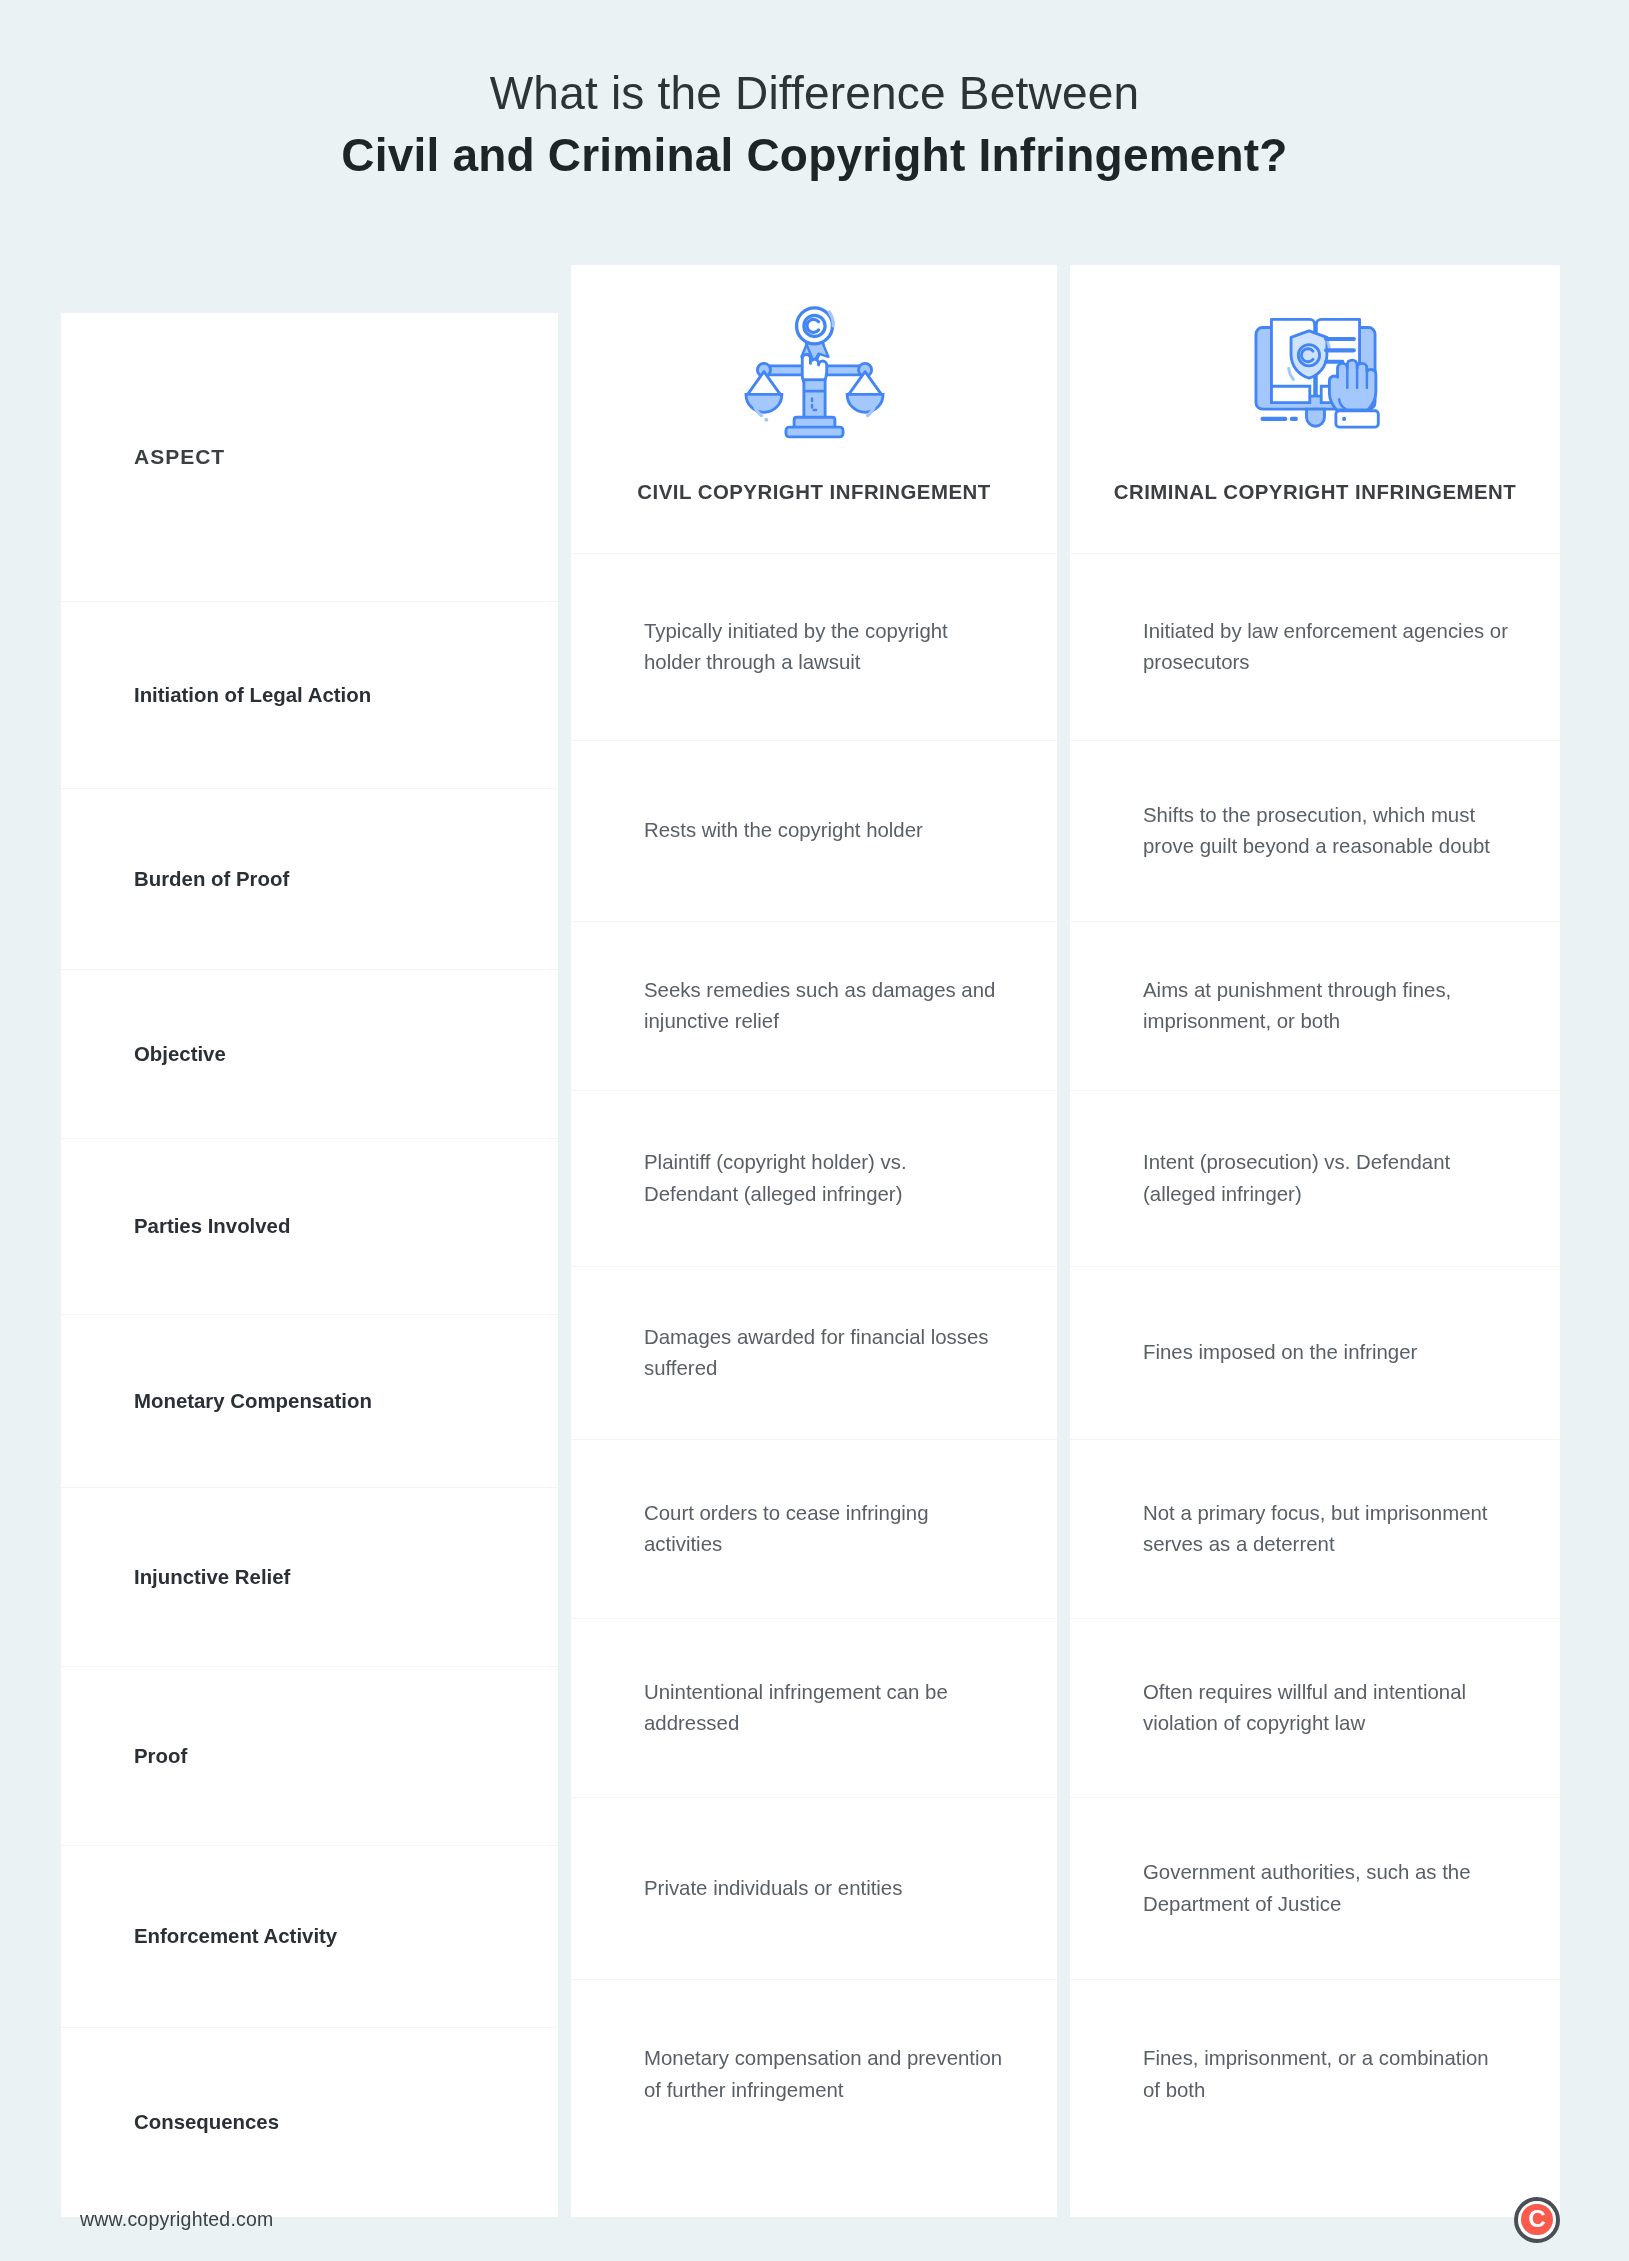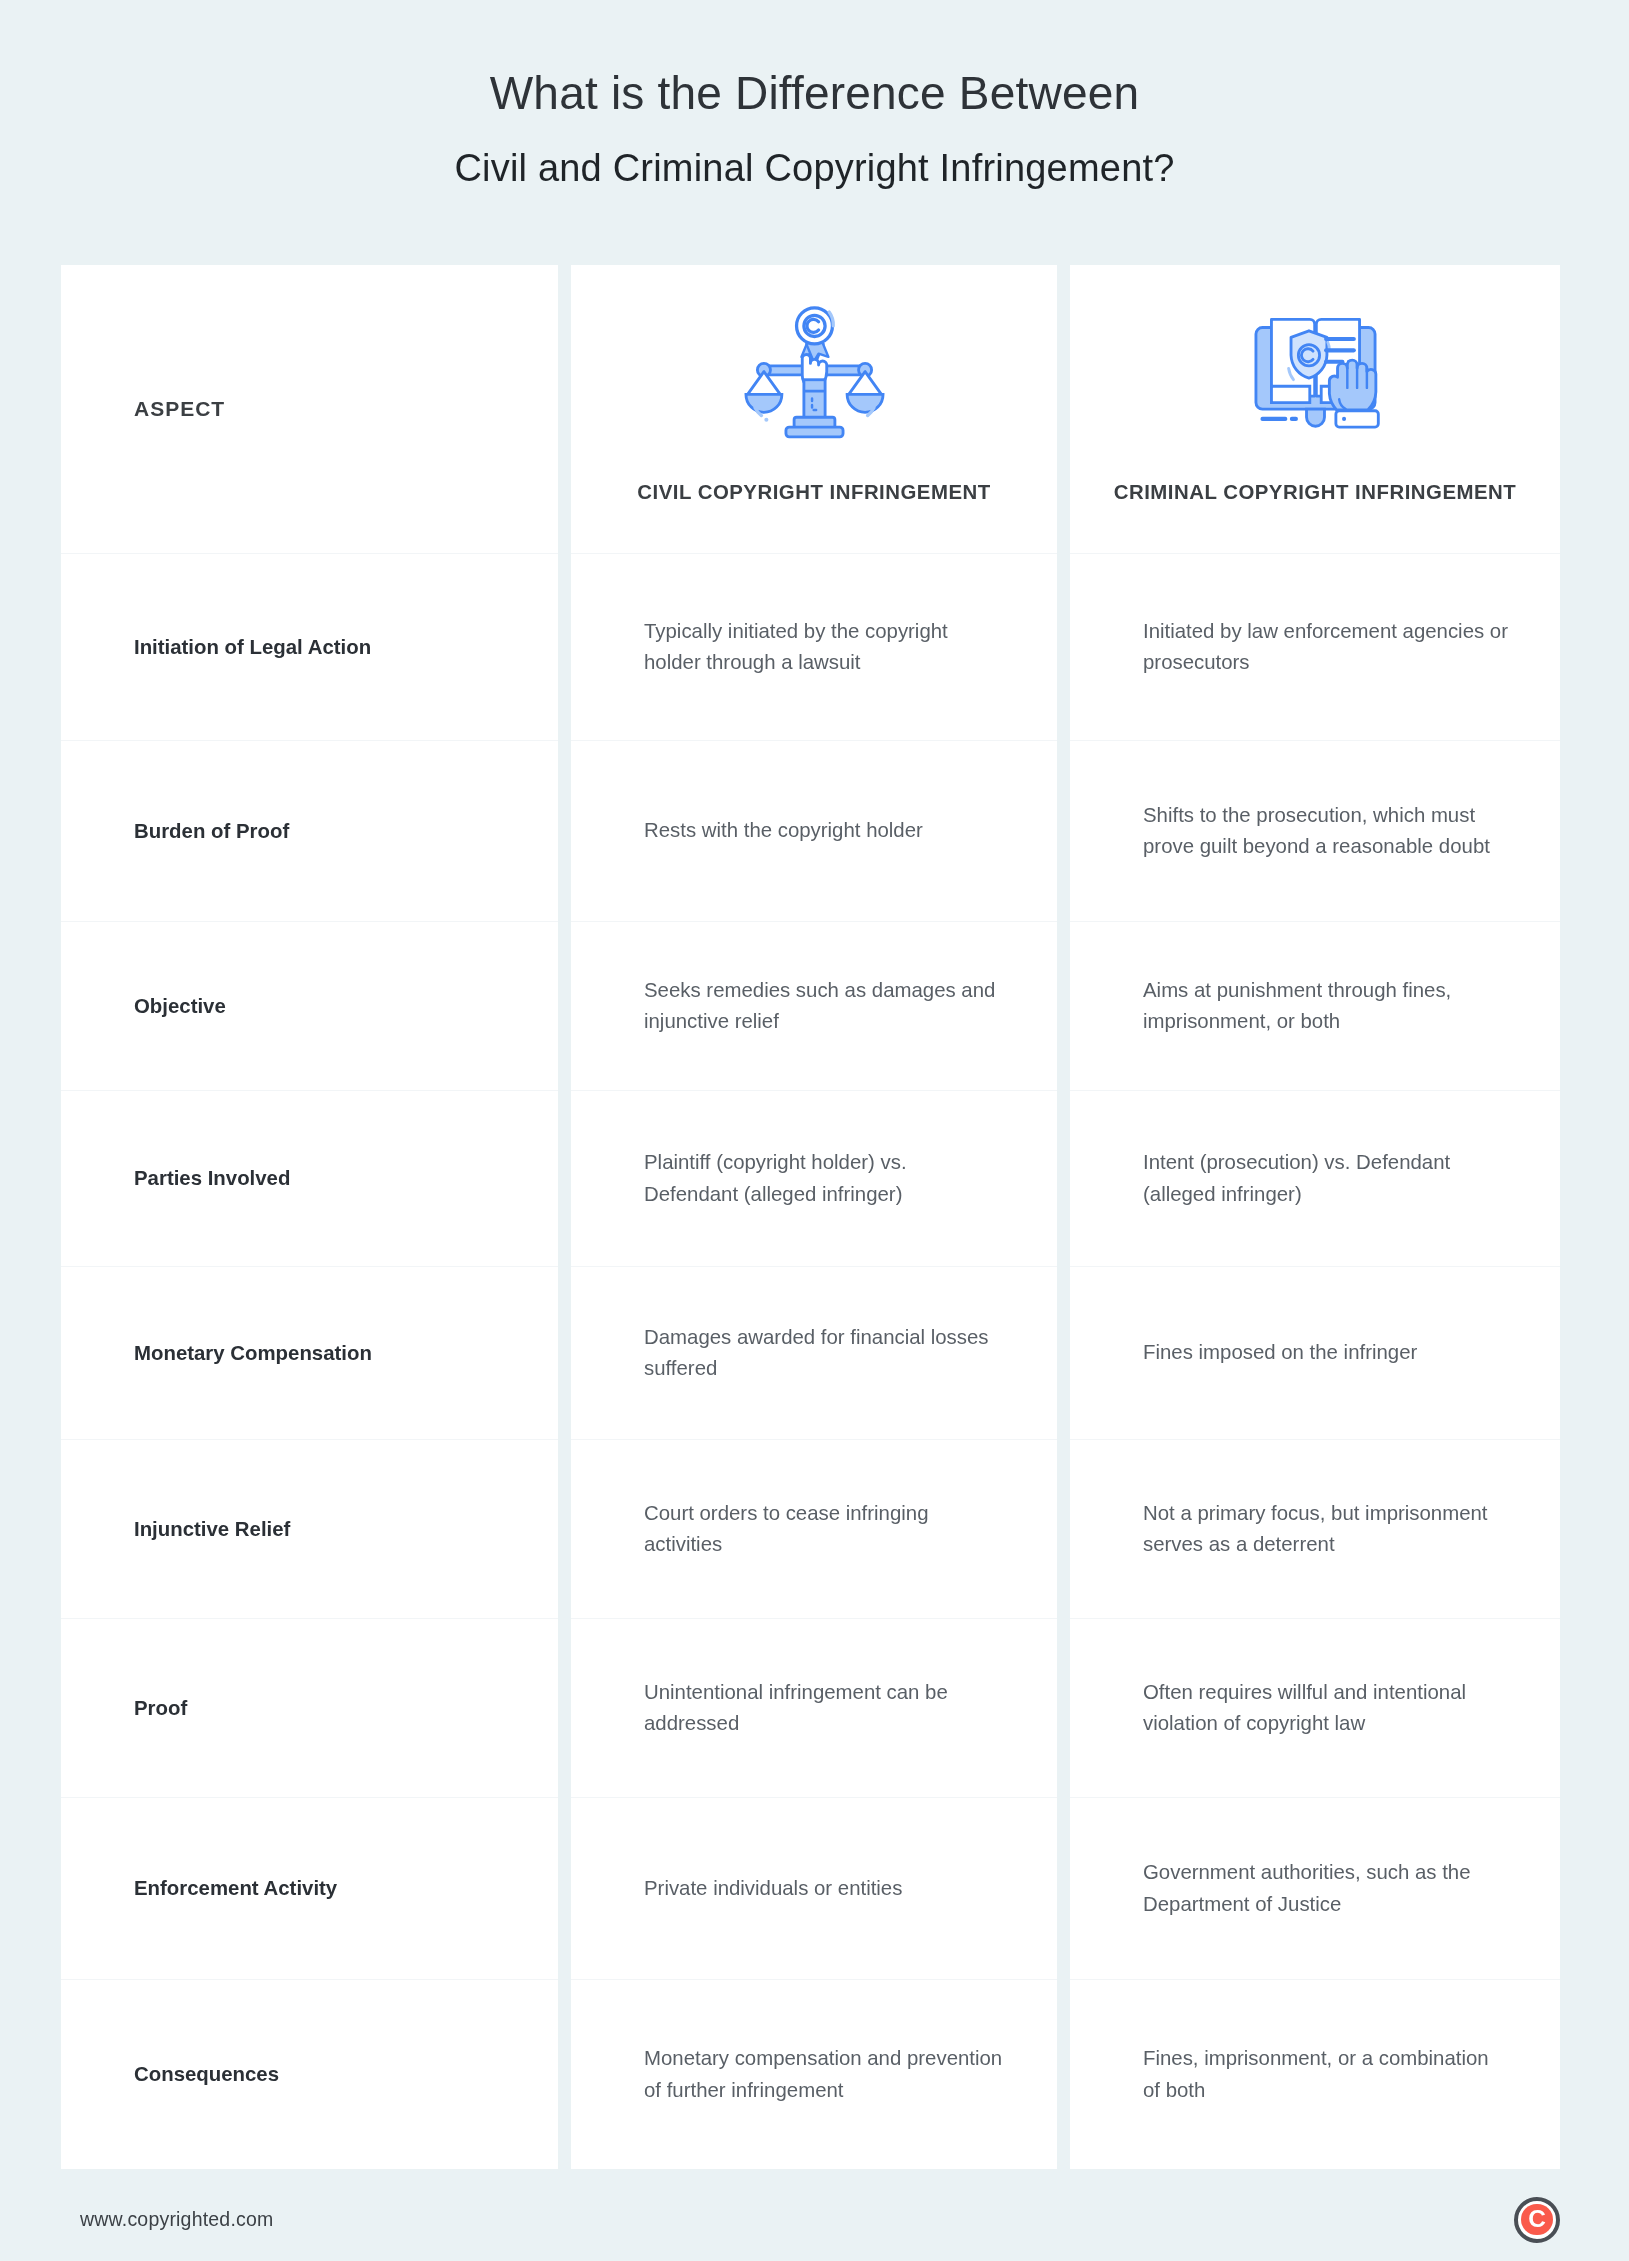--- a/index.html
+++ b/index.html
@@ -27,41 +27,41 @@
     text-align: center;
   }
   .title-line1 {
     font-size: 46px;
     font-weight: 400;
     color: #2e3338;
     letter-spacing: 0.2px;
     line-height: 1.22;
   }
   .title-line2 {
-    font-size: 38px;
-    font-weight: 400;
+    font-size: 46px;
+    font-weight: 700;
     color: #1f2428;
     letter-spacing: 0.2px;
     line-height: 1.22;
-    margin-top: 24px;
+    margin-top: 6px;
   }
 
   
   .table {
     position: absolute;
     left: 61px;
     top: 265px;
     width: 1499px;
     display: flex;
     gap: 13px;
   }
   .col {
     background: #ffffff;
   }
-  .col-aspect { width: 497px; }
+  .col-aspect { width: 497px; margin-top: 48px; }
   .col-civil  { width: 486px; }
   .col-crim   { width: 490px; }
 
   
   .hcell {
     height: 289px;
     display: flex;
     flex-direction: column;
     justify-content: flex-end;
     position: relative;

